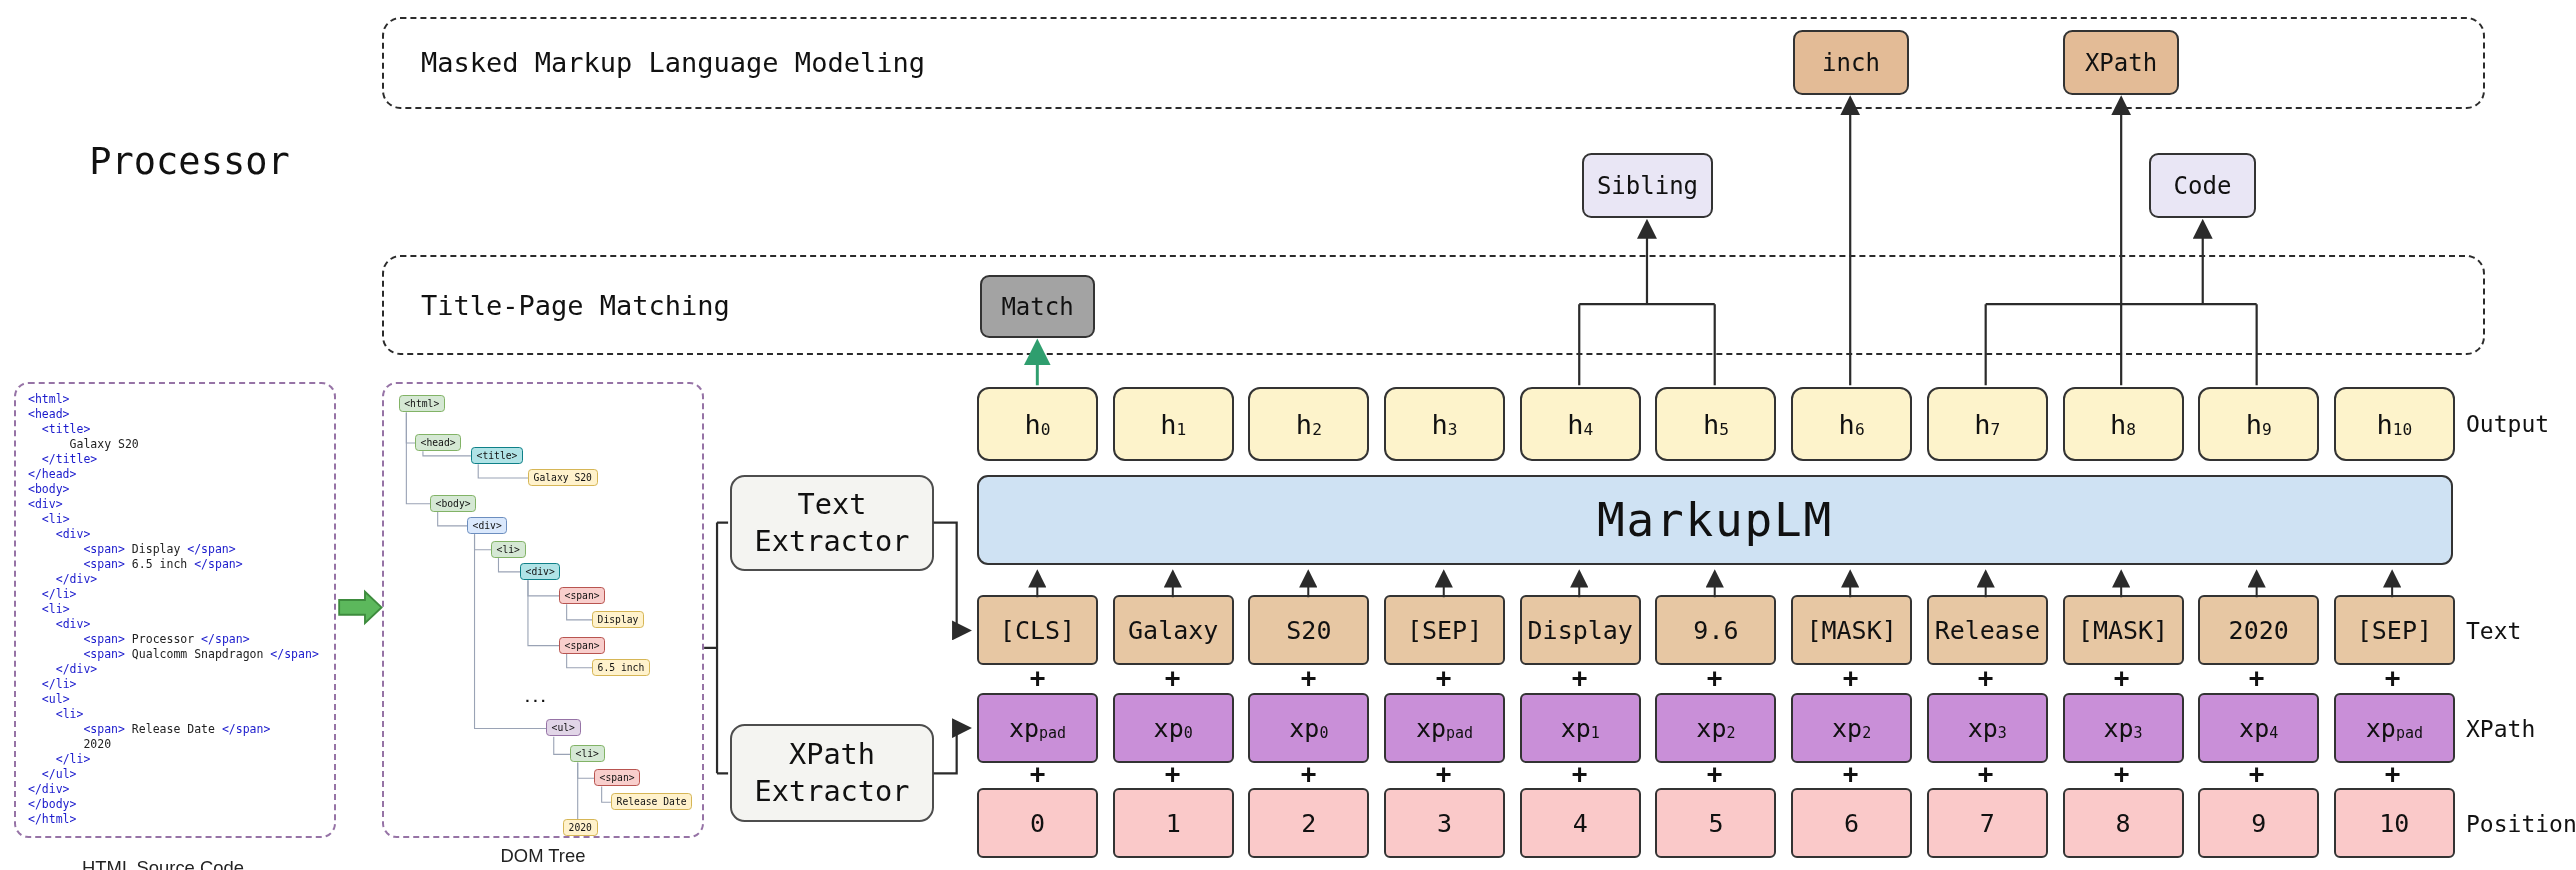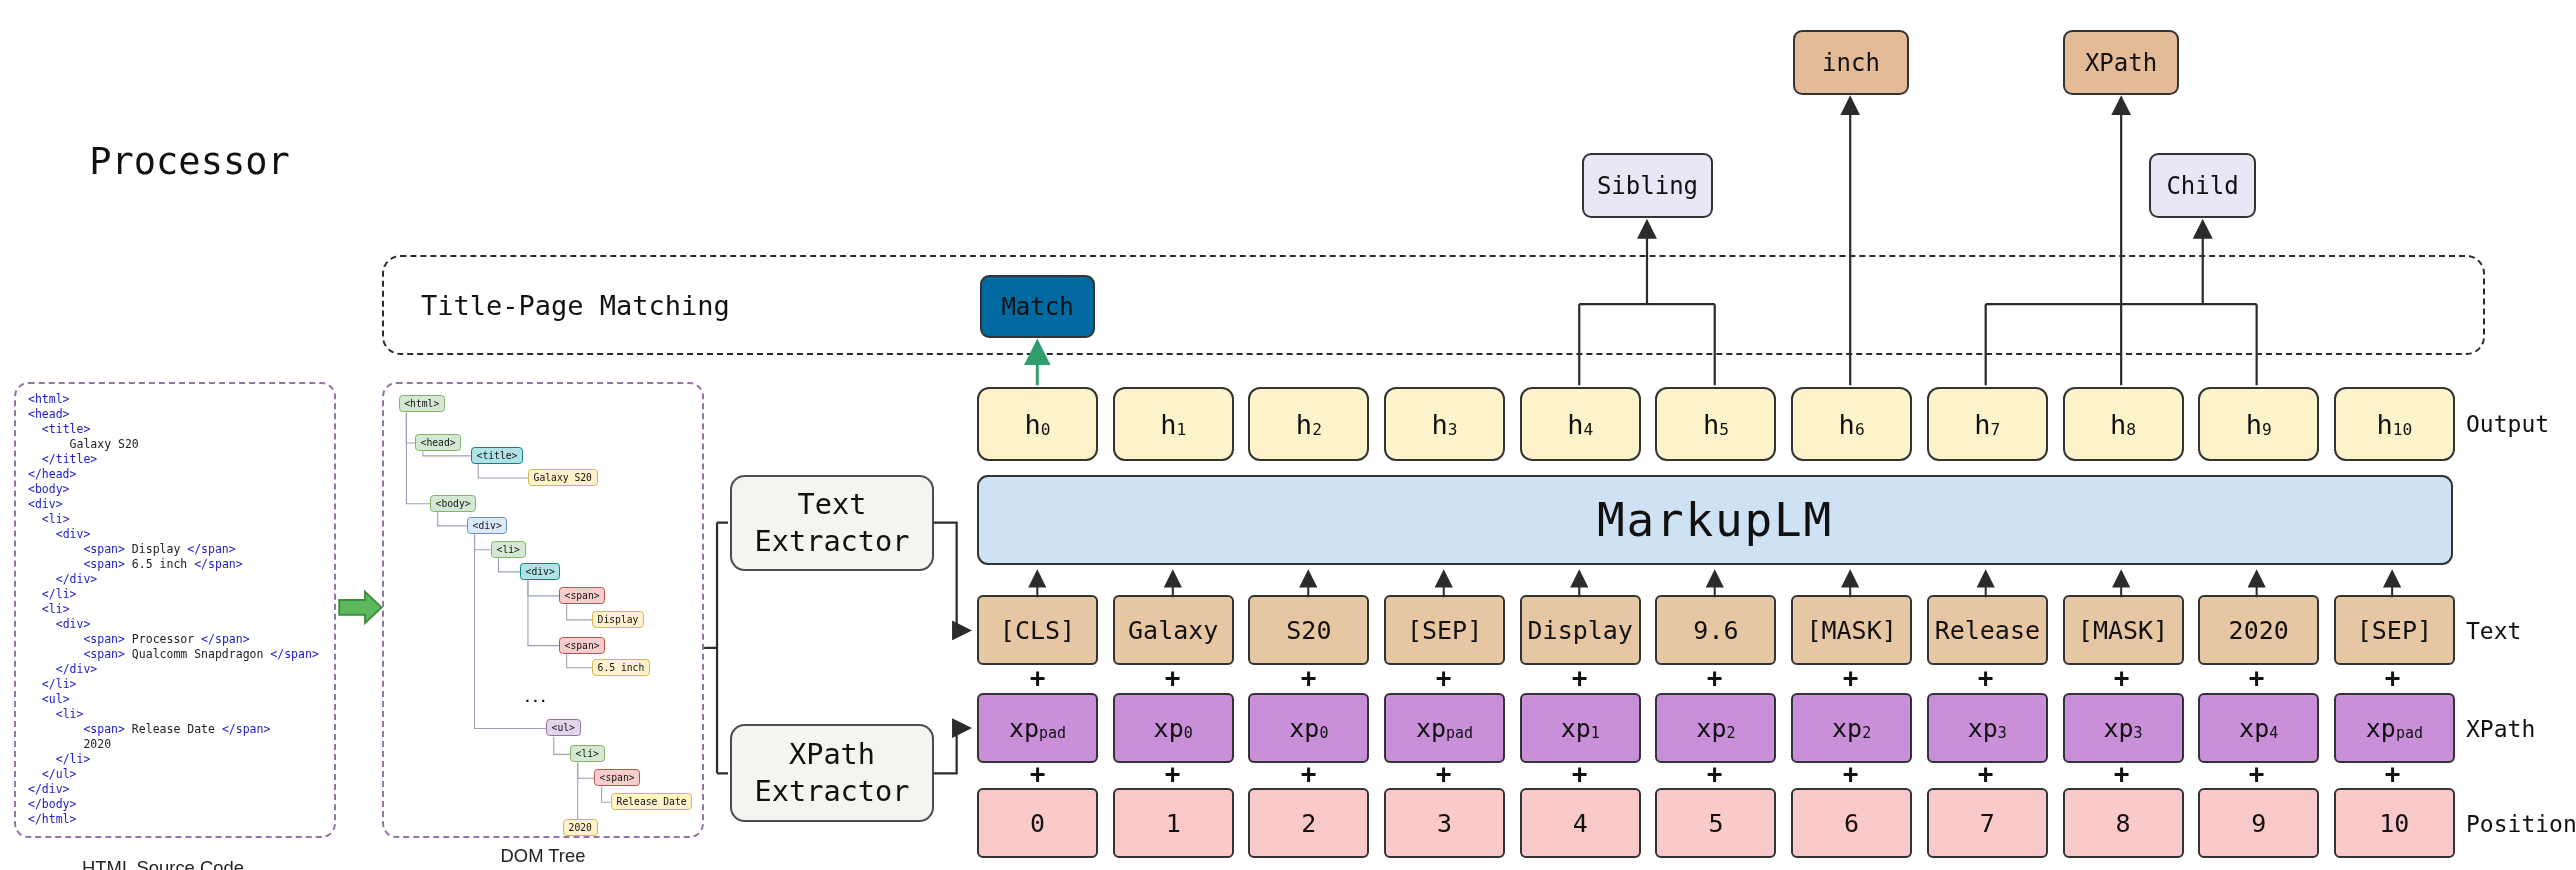--- a/index.html
+++ b/index.html
@@ -18,21 +18,21 @@
   #obj-box-3{top:255px;height:100px;}
   .obj-label{font-size:27px;}
 
   
   .token-box{position:absolute;display:flex;align-items:center;justify-content:center;
              border:2.3px solid #333;border-radius:9.2px;font-size:24px;box-sizing:border-box;}
   #tok-inch {left:1793px;top:30px;width:116px;height:65px;background:#e3bb96;}
   #tok-date {left:2063px;top:30px;width:116px;height:65px;background:#e3bb96;}
   #tok-sibling{left:1582px;top:153px;width:131px;height:65px;background:#e9e6f5;}
   #tok-child{left:2149px;top:153px;width:107px;height:65px;background:#e9e6f5;}
-  #tok-match{left:980px;top:275px;width:115px;height:63px;background:#0369a1;}
+  #tok-match{left:980px;top:275px;width:115px;height:63px;background:#a3a3a3;}
 
   
   .cell-row{position:absolute;left:977px;width:1476px;display:flex;gap:14.7px;}
   #row-output{top:387px;}
   #row-text{top:595px;}
   #row-xpath{top:693px;}
   #row-position{top:788px;}
   .cell{width:121px;box-sizing:border-box;border:2.2px solid #333;border-radius:6px;
         display:flex;align-items:center;justify-content:center;font-size:25px;flex:0 0 121px;}
   .cell sub{font-size:0.6em;line-height:0;position:relative;top:0.35em;}
@@ -92,28 +92,31 @@
 </style>
 </head>
 <body>
 
 <div id="canvas">
 
   <div class="pretrain-title">
     <div>Processor</div>
   </div>
 
+  <div class="dashed-box" id="obj-box-1">
+    <span class="obj-label">Masked Markup Language Modeling</span>
+  </div>
   <div class="dashed-box" id="obj-box-3">
     <span class="obj-label">Title-Page Matching</span>
   </div>
 
   <div class="token-box" id="tok-inch">inch</div>
   <div class="token-box" id="tok-date">XPath</div>
   <div class="token-box" id="tok-sibling">Sibling</div>
-  <div class="token-box" id="tok-child">Child</div>
+  <div class="token-box" id="tok-child">Code</div>
   <div class="token-box" id="tok-match">Match</div>
 
   <div id="markuplm-bar">
     <span>MarkupLM</span>
   </div>
 
   <div class="cell-row" id="row-output">
       <div class="cell cell-output">h<sub>0</sub></div>
       <div class="cell cell-output">h<sub>1</sub></div>
       <div class="cell cell-output">h<sub>2</sub></div>

